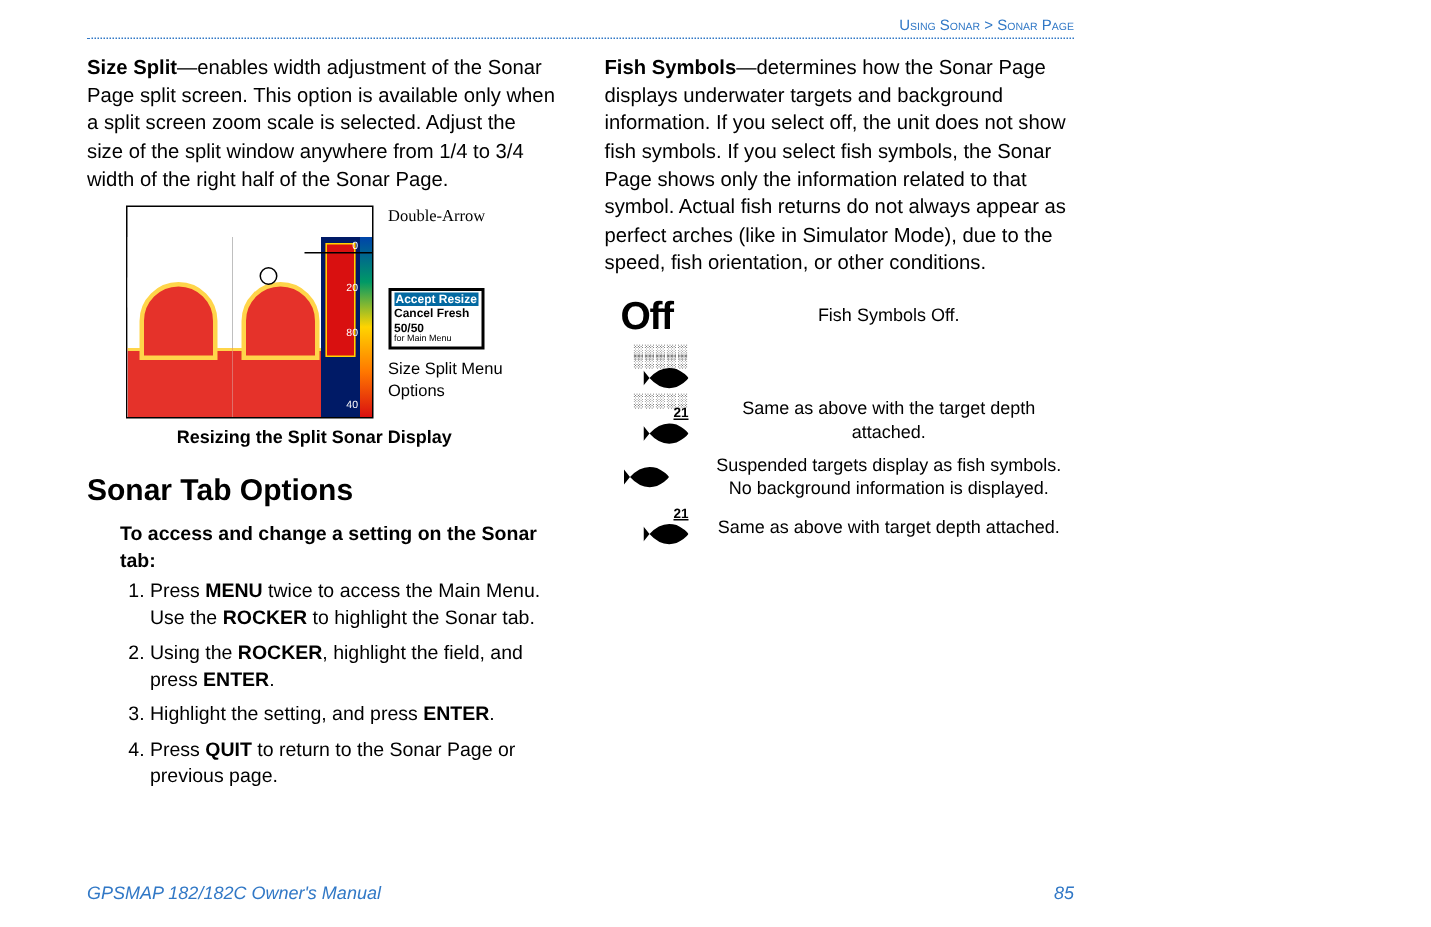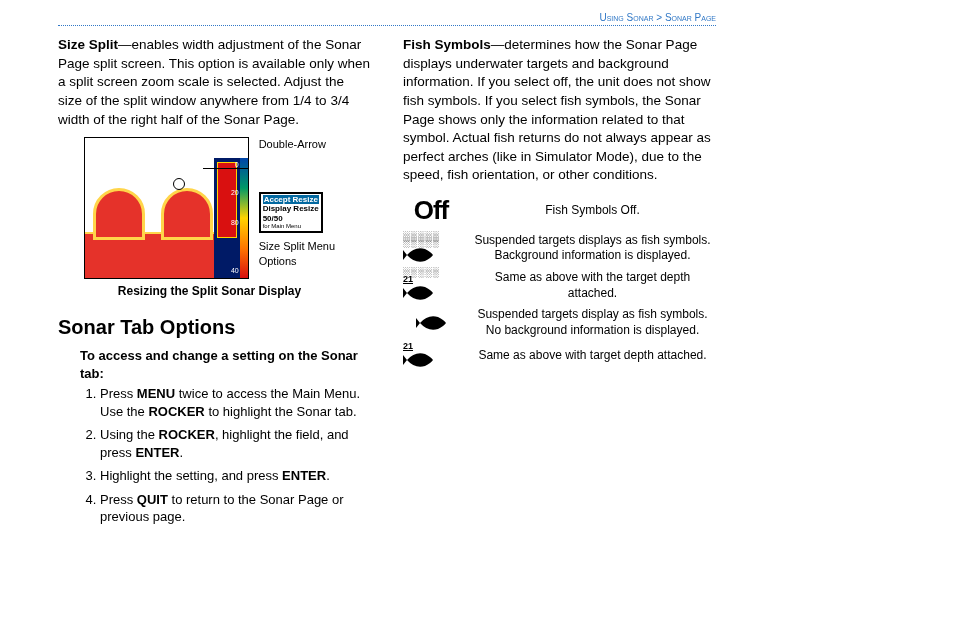--- a/index.html
+++ b/index.html
@@ -69,42 +69,42 @@
   .bottom-fill { position:absolute; bottom:0; left:0; right:0; height:44px; background:#e5322a; border-top:2px solid #ffd54a;}
   .hump { position:absolute; bottom:38px; width:46px; height:46px; background:#e5322a; border:3px solid #ffd54a; border-radius:50% 50% 0 0; }
   .hump.l { left:8px;} .hump.r { left:6px;}
   .scale { position:absolute; top:20px; right:0; width:8px; bottom:0; background:linear-gradient(#0044aa,#009966,#ffd400,#ff7700,#d91010);}
   .ftcol { position:absolute; top:20px; right:8px; width:26px; bottom:0; background:#001a66;}
   .ftcol .bar { position:absolute; left:3px; right:3px; top:4px; bottom:40px; background:#d91010; border:1px solid #ffd400;}
   .ticknum { position:absolute; right:1px; font-size:7px; color:#fff;}
   .dbl-arrow-line { position:absolute; top:30px; left:118px; width:48px; height:1px; background:#000;}
   .dbl-arrow-dot { position:absolute; top:40px; left:88px; width:10px; height:10px; border:1px solid #000; border-radius:50%;}
   .labels-col { font-size:11px; }
-  .labels-col .lbl { margin-bottom: 40px; }
+  .labels-col .lbl { margin-bottom: 40px; font-family: Liberation Serif, serif; }
   .menu-box {
     display:inline-block; border:2px solid #000; font-size:8px; font-weight:bold;
     line-height:1.15; padding:1px 2px; background:#fff; margin-bottom:6px;
   }
   .menu-box .hl { background:#0369a1; color:#fff; padding:0 1px;}
   .menu-box .tiny { font-size:6px; font-weight:normal;}
   .fig-caption { text-align:center; font-weight:bold; font-size:12px; margin:4px 0 14px -10px;}
 
   h2.section {
     font-size: 20px; font-weight:bold; margin: 2px 0 6px 0;
   }
   .subhead { font-weight:bold; font-size:13px; margin:0 0 2px 22px;}
   ol.steps { margin:0 0 0 22px; padding-left:20px; font-size:13px;}
   ol.steps li { margin-bottom:6px; line-height:1.35;}
   .k { font-weight:bold; }
 
   
   .off-word { font-family: Arial Black, Arial, sans-serif; font-weight:900; font-size:26px; letter-spacing:-1px;}
   .sym-table { display:flex; flex-direction:column; gap:2px; margin:6px 0 10px 0;}
   .sym-row { display:flex; align-items:center; gap:10px; }
-  .sym-cell { width:56px; display:flex; align-items:flex-start; justify-content:center;}
+  .sym-cell { width:56px; display:flex; align-items:flex-end; justify-content:center;}
   .sym-desc { flex:1; font-size:12px; text-align:center; line-height:1.3; padding:2px 0;}
   svg.fish { width:30px; height:18px; }
   .dots { font-size:9px; letter-spacing:1px; line-height:0.7;}
   .depth-tag { font-size:9px; font-weight:bold; text-decoration:underline; text-align:center; line-height:1;}
 
   .footer {
     position:absolute; bottom:16px; left:58px; right:58px;
     display:flex; justify-content:space-between;
     font-size:12px; font-style:italic; color:#3178c6;
   }
@@ -148,21 +148,21 @@
             <span class="ticknum" style="bottom:2px">40</span>
           </div>
           <div class="scale"></div>
           <div class="dbl-arrow-dot"></div>
           <div class="dbl-arrow-line"></div>
         </div>
         <div class="labels-col">
           <div class="lbl">Double-Arrow</div>
           <div class="menu-box">
             <div class="hl">Accept Resize</div>
-            <div>Display Resize</div>
+            <div>Cancel Fresh</div>
             <div>50/50</div>
             <div class="tiny">for Main Menu</div>
           </div>
           <div>Size Split Menu Options</div>
         </div>
       </div>
       <div class="fig-caption">Resizing the Split Sonar Display</div>
 
       <h2 class="section">Sonar Tab Options</h2>
       <p class="subhead">To access and change a setting on the Sonar tab:</p>
@@ -194,21 +194,20 @@
             </div>
           <div class="sym-desc">Fish Symbols Off.</div>
         </div>
         <div class="sym-row">
           <div class="sym-cell" style="flex-direction:column">
             <div class="dots">░░░░░<br>░░░░░</div>
             <svg class="fish" viewBox="0 0 30 18">
                 <path d="M2 9 Q10 0 20 3 Q26 6 28 9 Q26 12 20 15 Q10 18 2 9 Z M2 9 L-2 4 L-2 14 Z" transform="translate(2,0)" fill="#000"></path>
               </svg>
           </div>
-          <div class="sym-desc">Suspended targets displays as fish symbols. Background information is displayed.</div>
         </div>
         <div class="sym-row">
           <div class="sym-cell" style="flex-direction:column">
             <div class="dots">░░░░░</div>
             <div class="depth-tag">21</div>
             <svg class="fish" viewBox="0 0 30 18">
                 <path d="M2 9 Q10 0 20 3 Q26 6 28 9 Q26 12 20 15 Q10 18 2 9 Z M2 9 L-2 4 L-2 14 Z" transform="translate(2,0)" fill="#000"></path>
               </svg>
           </div>
           <div class="sym-desc">Same as above with the target depth attached.</div>
@@ -228,13 +227,17 @@
                 <path d="M2 9 Q10 0 20 3 Q26 6 28 9 Q26 12 20 15 Q10 18 2 9 Z M2 9 L-2 4 L-2 14 Z" transform="translate(2,0)" fill="#000"></path>
               </svg>
           </div>
           <div class="sym-desc">Same as above with target depth attached.</div>
         </div>
       </div>
 
     </div>
   </div>
 
+  <div class="footer">
+    <span>GPSMAP 182/182C Owner's Manual</span>
+    <span>85</span>
+  </div>
 </div>
 
 </body></html>

